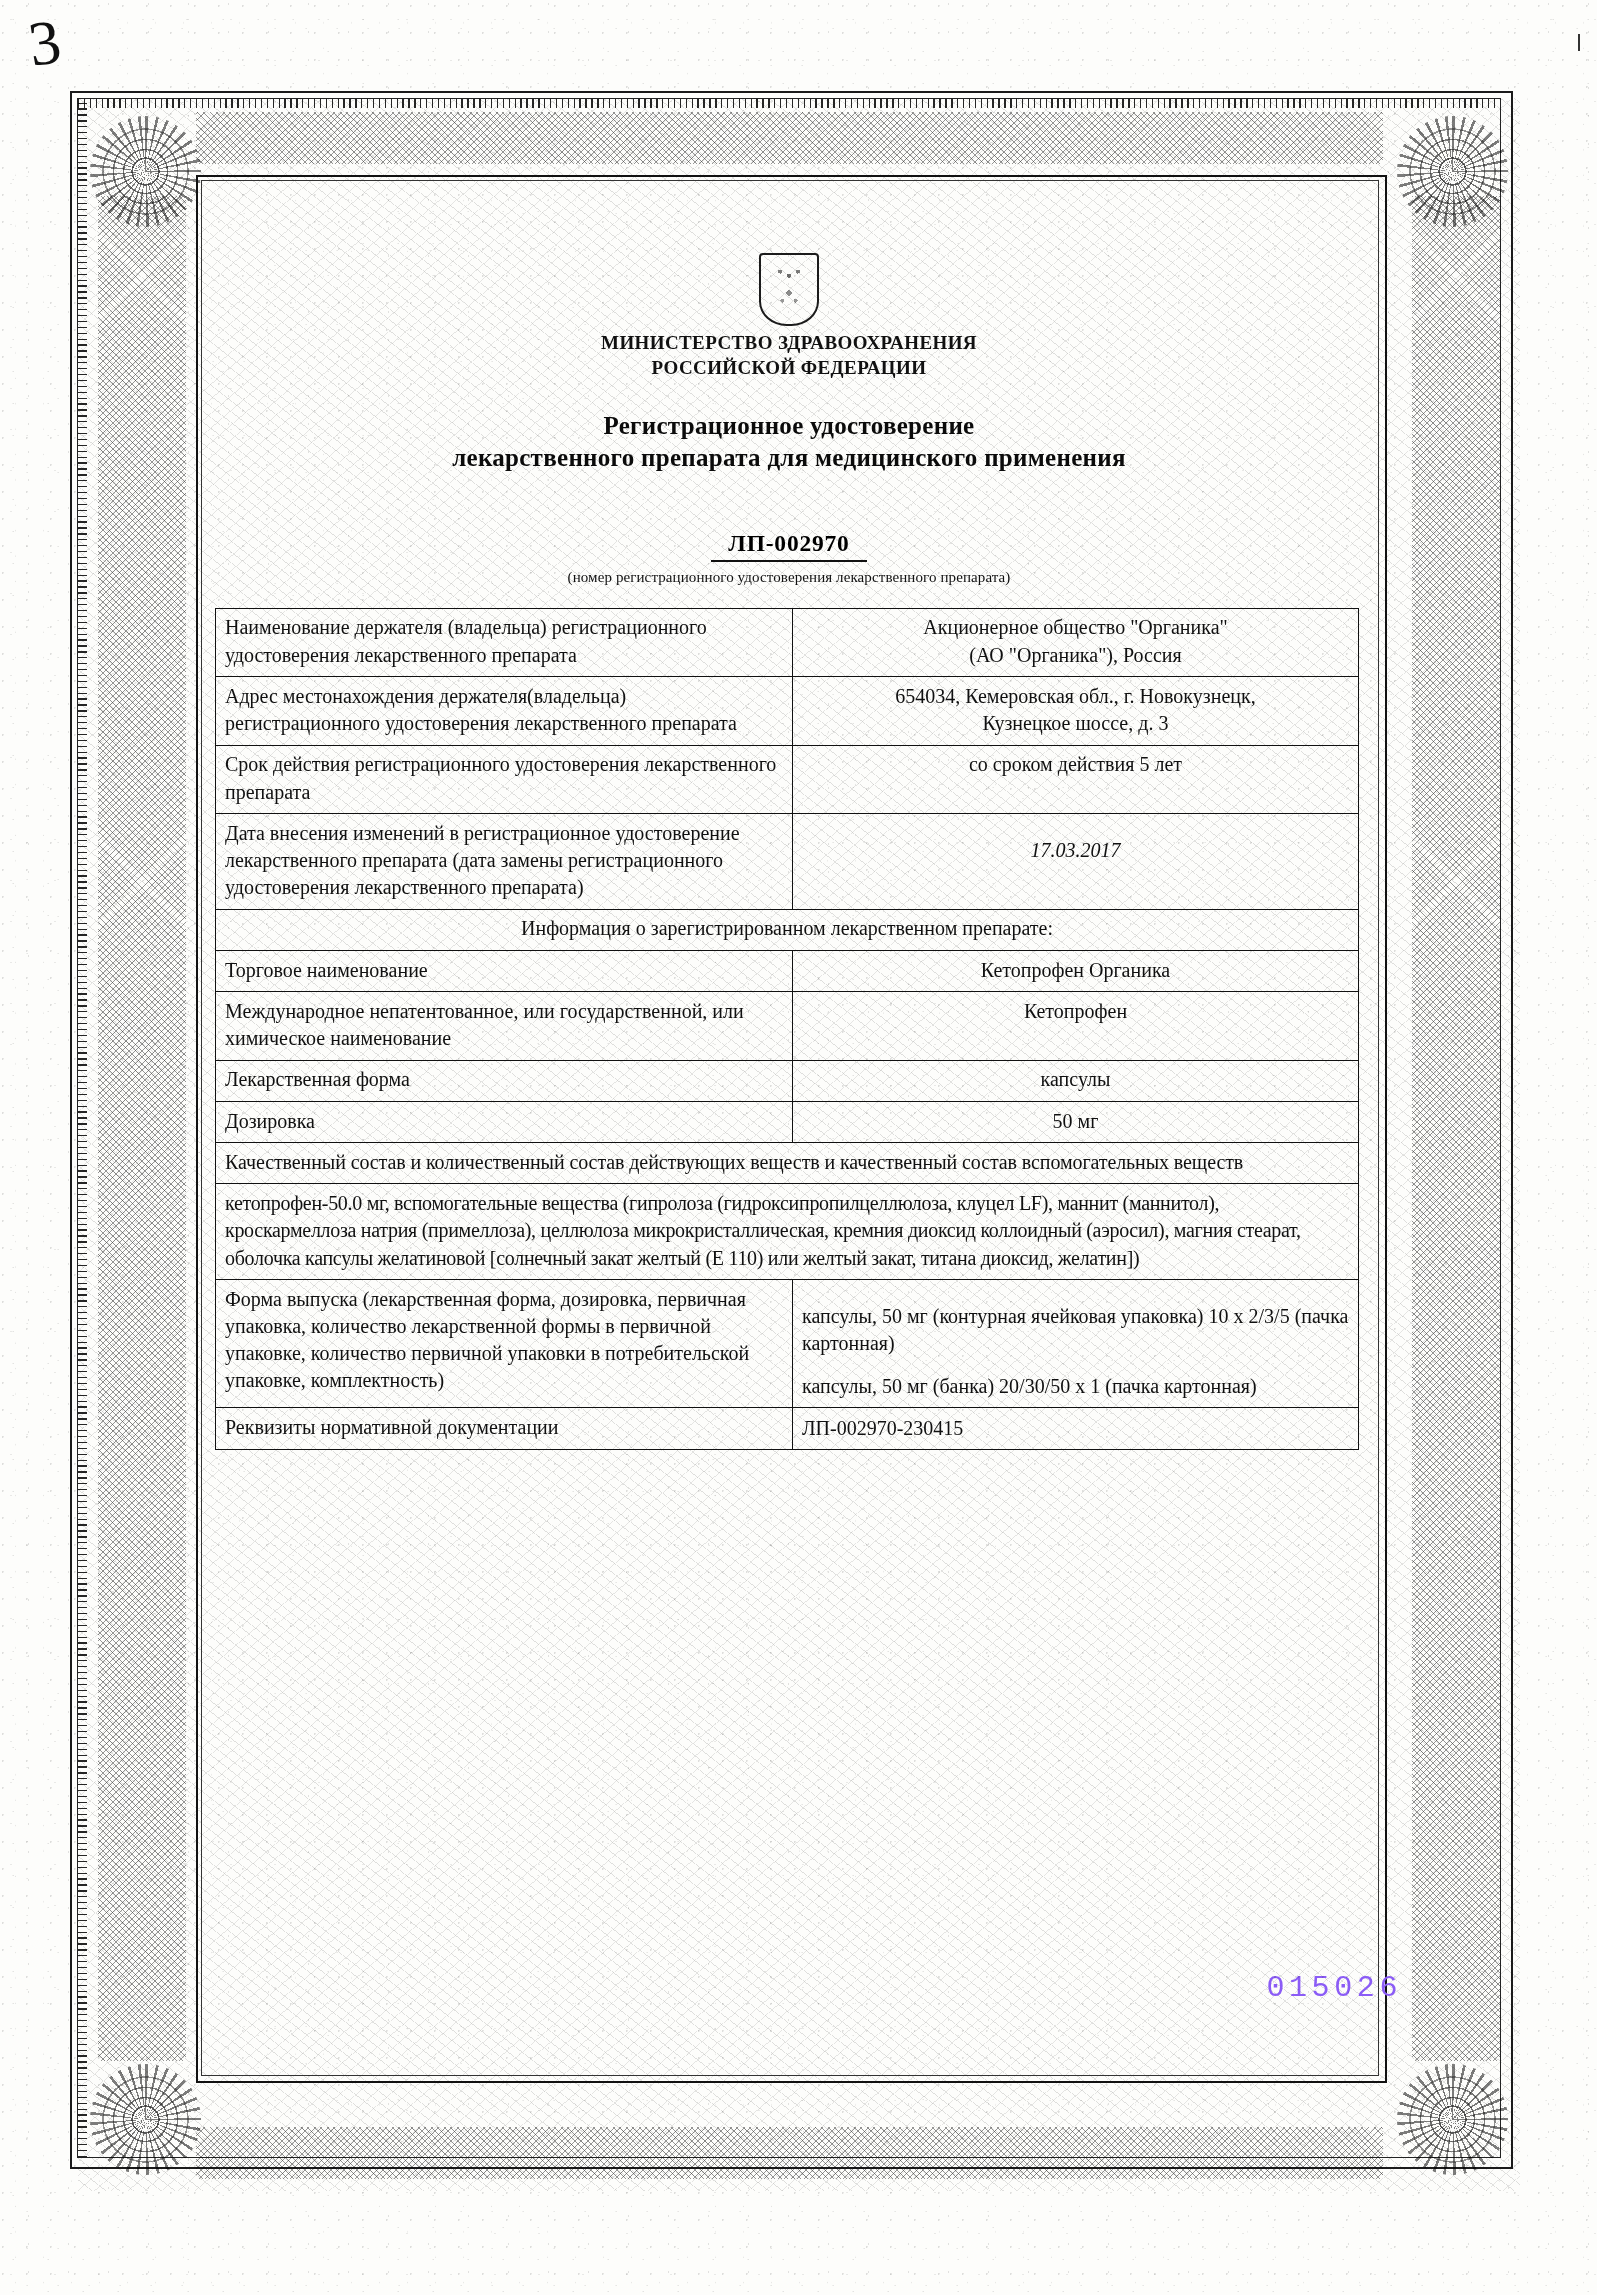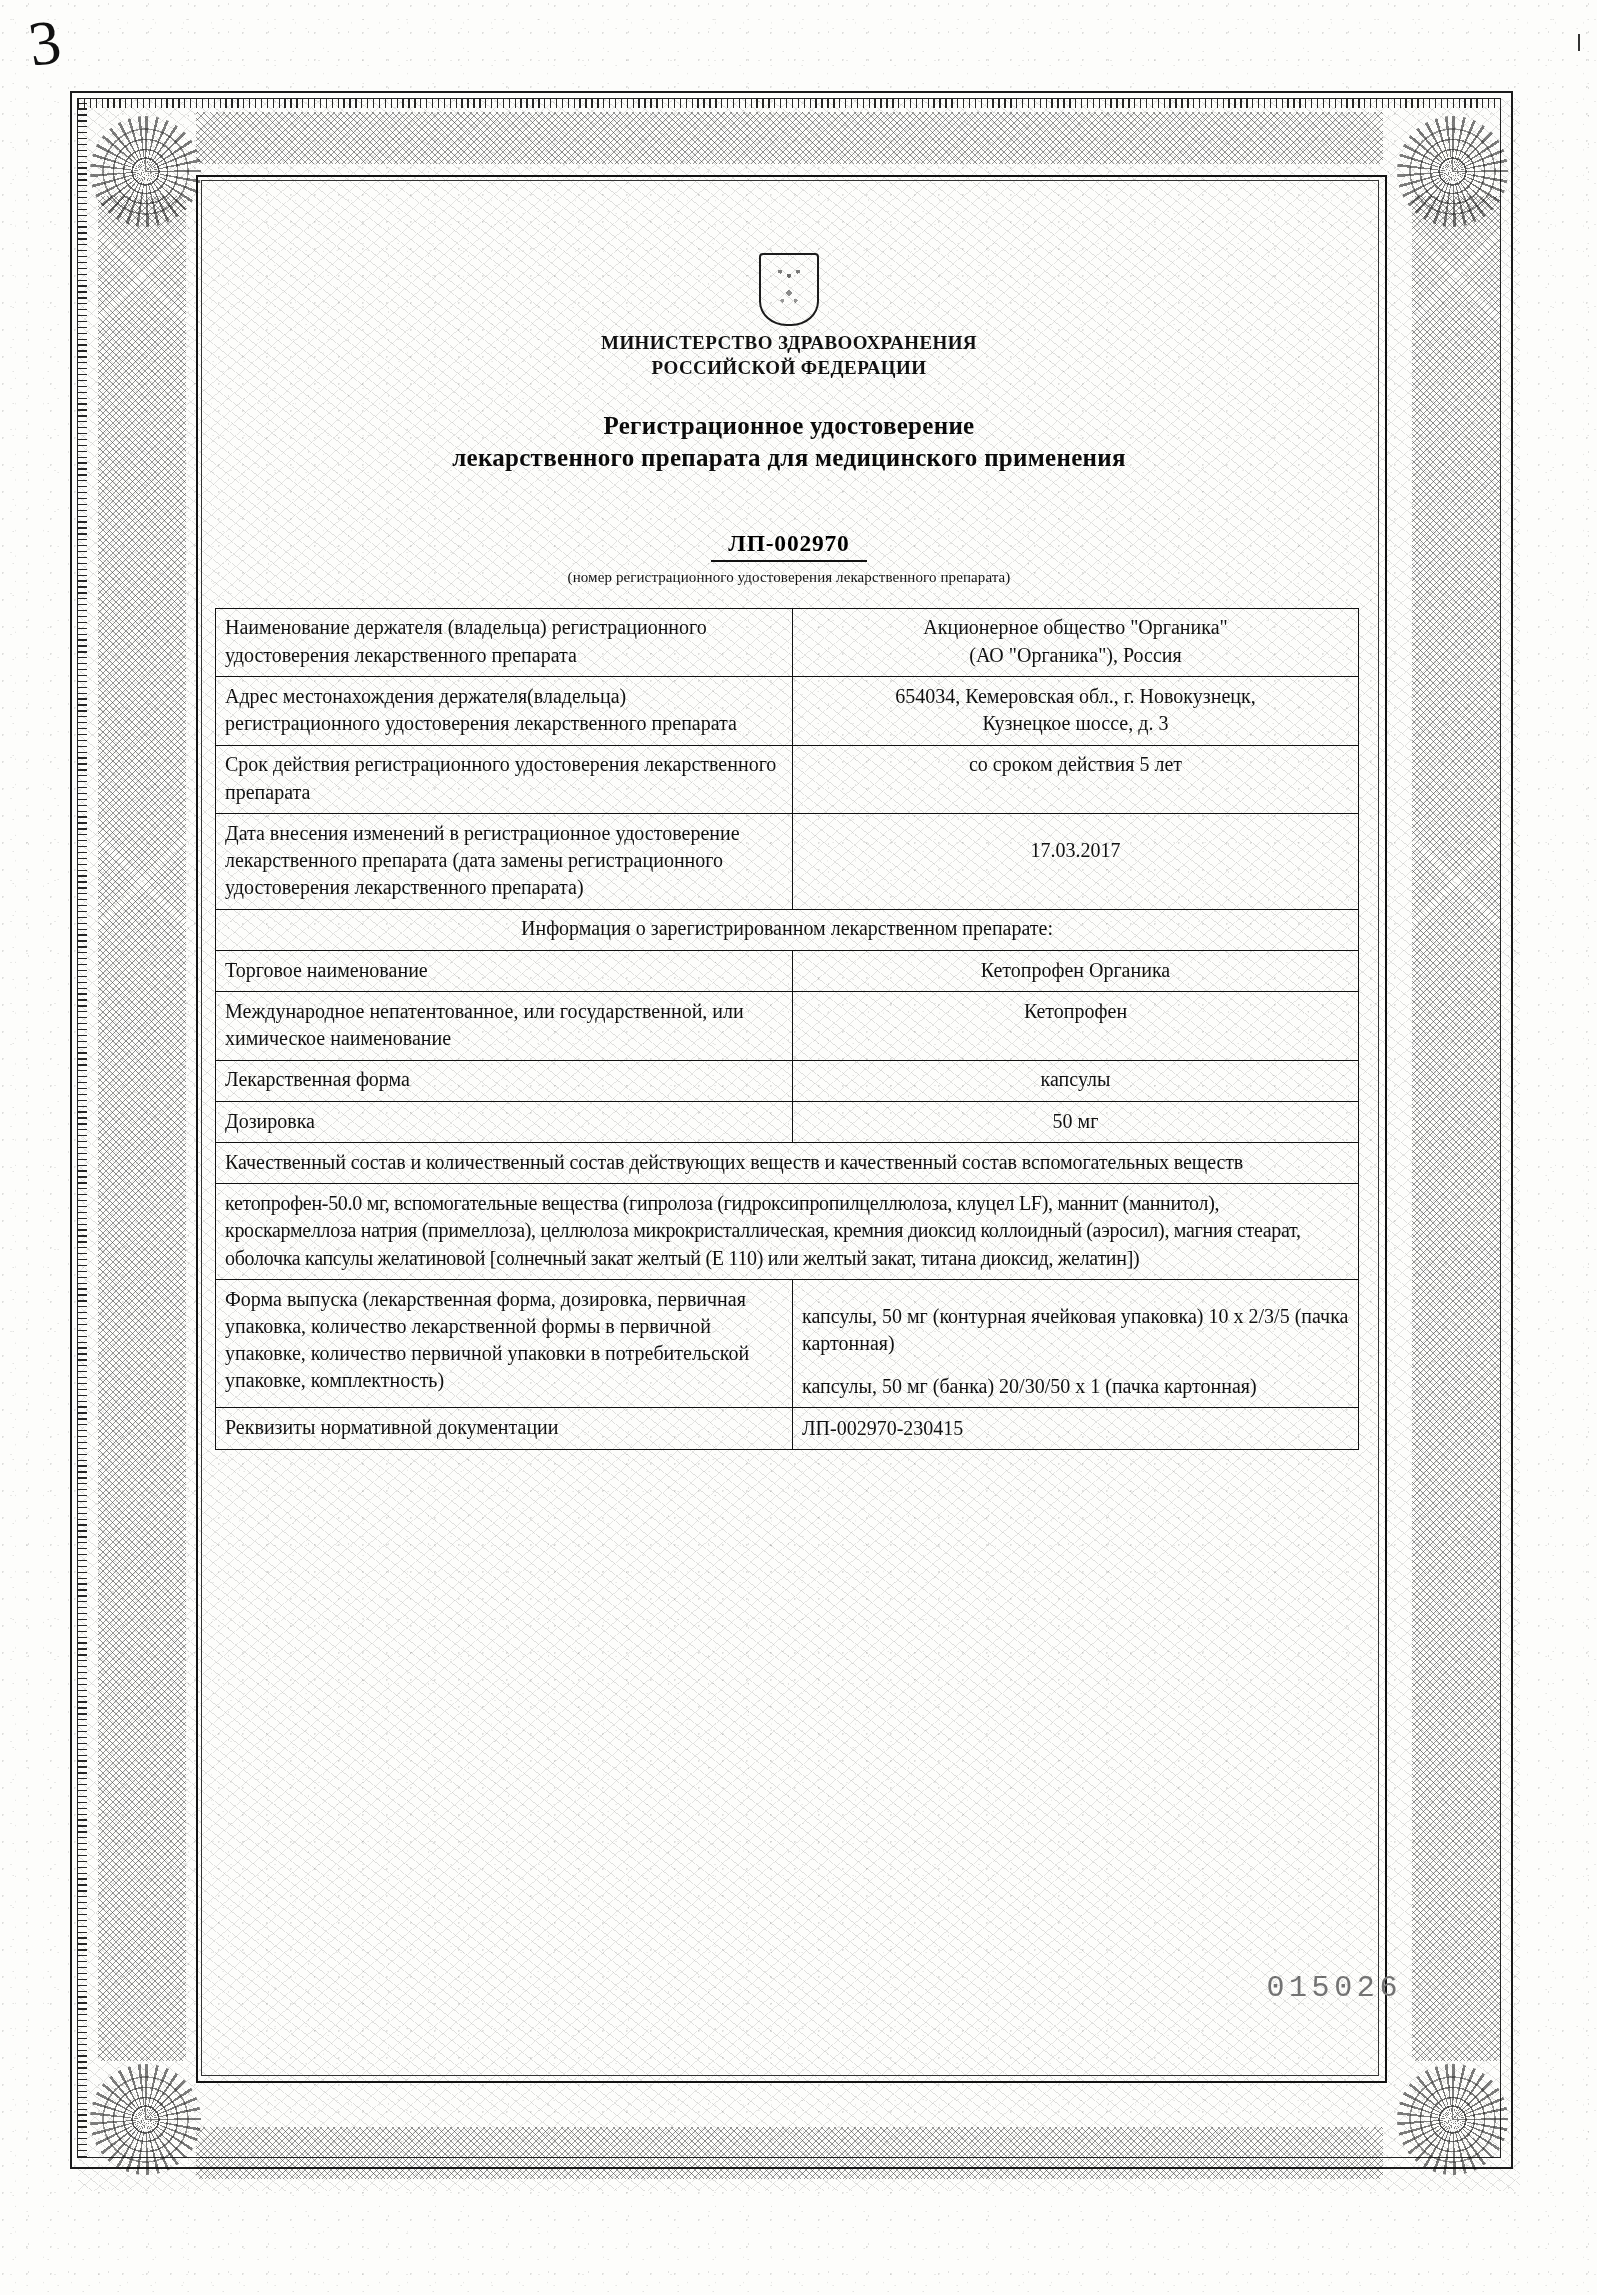--- a/index.html
+++ b/index.html
@@ -209,21 +209,21 @@
   table.cert td {
     border: 1.3px solid #111;
     padding: 5.9px 9px 7.2px;
     font-size: 20px;
     line-height: 1.36;
     vertical-align: top;
     color: #101010;
   }
   td.lbl { width: 558px; }
   td.val { text-align: center; vertical-align: middle; }
-  td.val.mid-tall { padding-top: 23.5px; padding-bottom: 40px; }
+  td.val.mid-tall { padding-top: 23.5px; padding-bottom: 40px; font-style: italic; }
   td.section {
     text-align: center;
     font-size: 17px;
     padding: 7.2px 9px 7.8px;
   }
   td.full {
     font-size: 16.6px;
     line-height: 1.42;
     letter-spacing: -0.1px;
   }
@@ -237,21 +237,21 @@
   td.val.left p:last-child { margin-bottom: 0; }
 
   
   .serial {
     position: absolute;
     right: 196px;
     top: 1971px;
     font-family: "Liberation Mono", "DejaVu Sans Mono", monospace;
     font-size: 30px;
     letter-spacing: 4.6px;
-    color: #737373;
+    color: #8b5cf6;
   }
 </style>
 </head>
 <body>
 
 <div class="page">
 
   <div class="guilloche-wash"></div>
 
   <div class="hand-mark">3</div>

